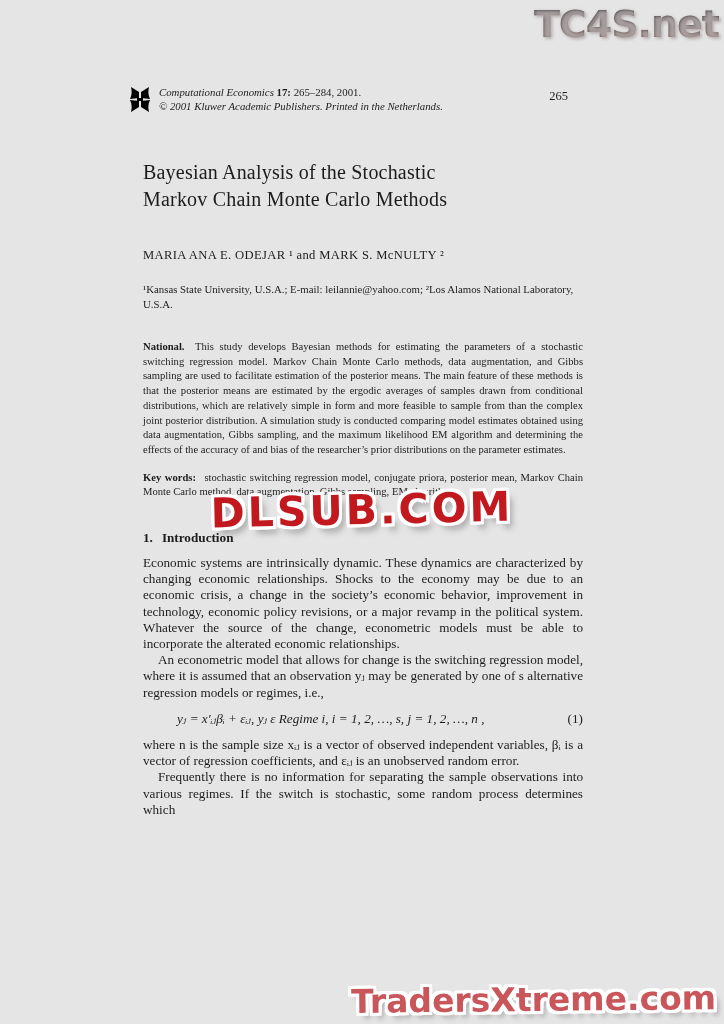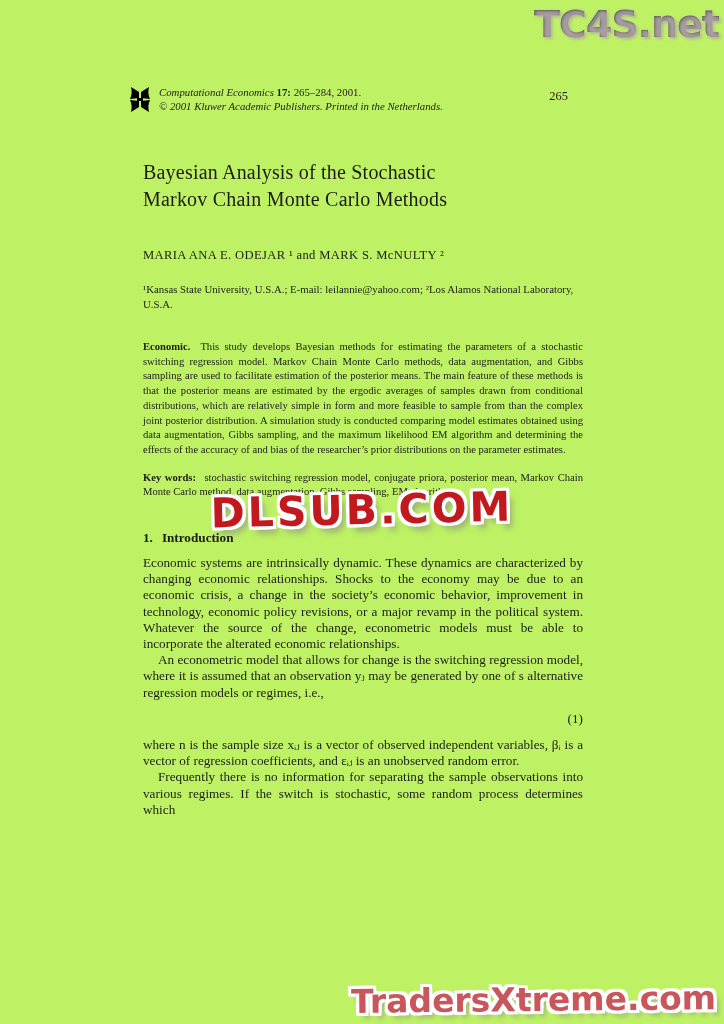--- a/index.html
+++ b/index.html
@@ -1,19 +1,19 @@
 <!DOCTYPE html>
 <html><head>
 <meta charset="utf-8">
 <style>
   html,body{margin:0;padding:0;background:#ffffff;}
   .page{
     position:relative;
     width:724px;height:1024px;
-    background:#bef264;
+    background:#e5e5e5;
     font-family:"Liberation Serif","DejaVu Serif",serif;
     color:#1c1c1c;
     overflow:hidden;
   }
 
   
   .wm-top{
     position:absolute;top:2px;right:5px;
     font-family:"DejaVu Sans","Liberation Sans",sans-serif;
     font-weight:bold;font-size:38px;letter-spacing:-1px;
@@ -116,38 +116,39 @@
   <div class="title">
     <div>Bayesian Analysis of the Stochastic</div>
     <div>Markov Chain Monte Carlo Methods</div>
   </div>
 
   <div class="authors">MARIA ANA E. ODEJAR ¹ and MARK S. McNULTY ²</div>
   <div class="affil">¹Kansas State University, U.S.A.; E-mail: leilannie@yahoo.com; ²Los Alamos National Laboratory, U.S.A.</div>
 
   <div class="front">
     <p>
-      <span class="lead-label">Economic.</span>
+      <span class="lead-label">National.</span>
       <span>This study develops Bayesian methods for estimating the parameters of a stochastic switching regression model. Markov Chain Monte Carlo methods, data augmentation, and Gibbs sampling are used to facilitate estimation of the posterior means. The main feature of these methods is that the posterior means are estimated by the ergodic averages of samples drawn from conditional distributions, which are relatively simple in form and more feasible to sample from than the complex joint posterior distribution. A simulation study is conducted comparing model estimates obtained using data augmentation, Gibbs sampling, and the maximum likelihood EM algorithm and determining the effects of the accuracy of and bias of the researcher’s prior distributions on the parameter estimates.</span>
     </p>
     <p class="kw">
       <span class="lead-label">Key words:</span>
       <span>stochastic switching regression model, conjugate priora, posterior mean, Markov Chain Monte Carlo method, data augmentation, Gibbs sampling, EM algorithm</span>
     </p>
   </div>
 
   <div class="wm-mid">DLSUB.COM</div>
 
   <div class="bodytext">
     <h2>
       <span>1.</span><span class="gap"></span><span>Introduction</span>
     </h2>
     <p>Economic systems are intrinsically dynamic. These dynamics are characterized by changing economic relationships. Shocks to the economy may be due to an economic crisis, a change in the society’s economic behavior, improvement in technology, economic policy revisions, or a major revamp in the political system. Whatever the source of the change, econometric models must be able to incorporate the alterated economic relationships.</p>
     <p class="indent">An econometric model that allows for change is the switching regression model, where it is assumed that an observation yⱼ may be generated by one of s alternative regression models or regimes, i.e.,</p>
     <div class="equation">
+      <span class="eq-body">yⱼ = x′ᵢⱼβᵢ + εᵢⱼ, yⱼ ε Regime i, i = 1, 2, …, s, j = 1, 2, …, n ,</span>
       <span class="eq-no">(1)</span>
     </div>
     <p>where n is the sample size xᵢⱼ is a vector of observed independent variables, βᵢ is a vector of regression coefficients, and εᵢⱼ is an unobserved random error.</p>
     <p class="indent">Frequently there is no information for separating the sample observations into various regimes. If the switch is stochastic, some random process determines which</p>
   </div>
 
   <div class="wm-bottom">TradersXtreme.com</div>
 
 </div>
 

